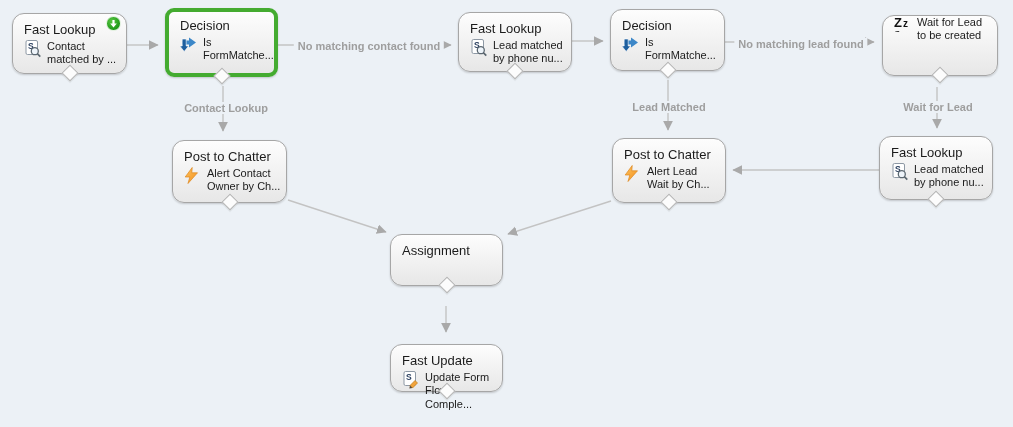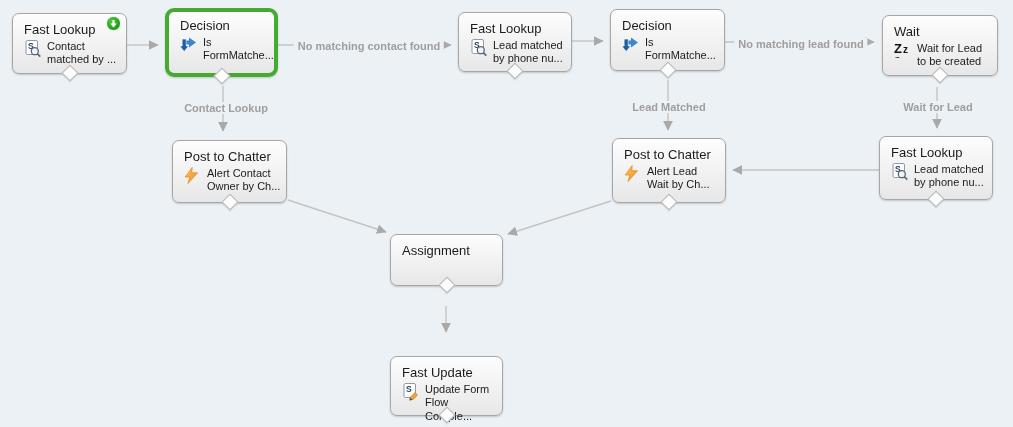--- a/index.html
+++ b/index.html
@@ -11,21 +11,21 @@
   .edges{position:absolute;left:0;top:0;z-index:1;}
   .edge{stroke:#c3c3c3;stroke-width:1.4;fill:none;marker-end:url(#arrowhead);}
   .edge-label{
     position:absolute;transform:translate(-50%,-50%);z-index:2;
     font-size:11px;font-weight:bold;color:#9e9e9e;background:#ecf1f6;
     padding:0 4px;white-space:nowrap;
   }
   .node{
     position:absolute;z-index:3;box-sizing:border-box;
     background:linear-gradient(180deg,#fdfdfd 0%,#f1f1f1 55%,#e7e7e7 100%);
-    border:1px solid #a6a6a6;border-radius:7px;
+    border:1px solid #a6a6a6;border-radius:12px;
     box-shadow:0 1px 2px rgba(0,0,0,.18);
   }
   .node.selected{border:4px solid #44ab30;border-radius:9px;}
   .node .title{font-size:13px;color:#1b1b1b;padding:8px 8px 3px 11px;white-space:nowrap;}
   .node.selected .title{padding-top:6px;}
   .node .body{display:flex;gap:5px;padding:0 5px 0 11px;align-items:flex-start;}
   .node .nicon{flex:0 0 auto;margin-top:0;width:18px;height:18px;position:relative;}
   .node .desc{font-size:11px;line-height:1.22;color:#1b1b1b;white-space:pre-line;}
   .diamond{
     position:absolute;left:50%;bottom:-6px;width:10px;height:10px;margin-left:-6px;
@@ -134,21 +134,20 @@
         <path d="M2.2 3 v7 h-2.4 l4.4 5.5 l4.4 -5.5 h-2.4 v-7 z" fill="#1d5e9e" stroke="#ffffff" stroke-width="0.6"></path>
       </svg>
     </span>
     <span class="desc">Is
 FormMatche...</span>
   </div>
   <div class="diamond"></div>
 </div>
 
 <div class="node" style="left:882px;top:15px;width:116px;height:61px;">
-  <div class="title">Wait</div>
   <div class="body">
     <span class="nicon">
       <span class="wait-glyph"><span class="z1">Z</span><span class="z2">z</span><span class="zd">...</span></span>
     </span>
     <span class="desc">Wait for Lead
 to be created</span>
   </div>
   <div class="diamond"></div>
 </div>
 
@@ -207,21 +206,21 @@
 by phone nu...</span>
   </div>
   <div class="diamond"></div>
 </div>
 
 <div class="node" style="left:390px;top:234px;width:113px;height:52px;">
   <div class="title">Assignment</div>
   <div class="diamond"></div>
 </div>
 
-<div class="node" style="left:390px;top:356px;width:113px;height:60px;">
+<div class="node" style="left:390px;top:344px;width:113px;height:48px;">
   <div class="title">Fast Update</div>
   <div class="body">
     <span class="nicon">
       <svg width="18" height="18" viewBox="0 0 18 18">
         <rect x="2" y="0.5" width="11.5" height="14" rx="1.5" fill="#ffffff" stroke="#8e99a5"></rect>
         <text x="4" y="8.5" font-size="8.5" font-weight="bold" fill="#2a3f5f" font-family="Liberation Sans, sans-serif">S</text>
         <path d="M8 14.5 L13 9.5 L15.5 12 L10.5 17 Z" fill="#f2a33a" stroke="#bf7d1a" stroke-width="0.7"></path>
         <path d="M8 14.5 L10.5 17 L7.3 17.6 Z" fill="#5b4a36"></path>
       </svg>
     </span>

